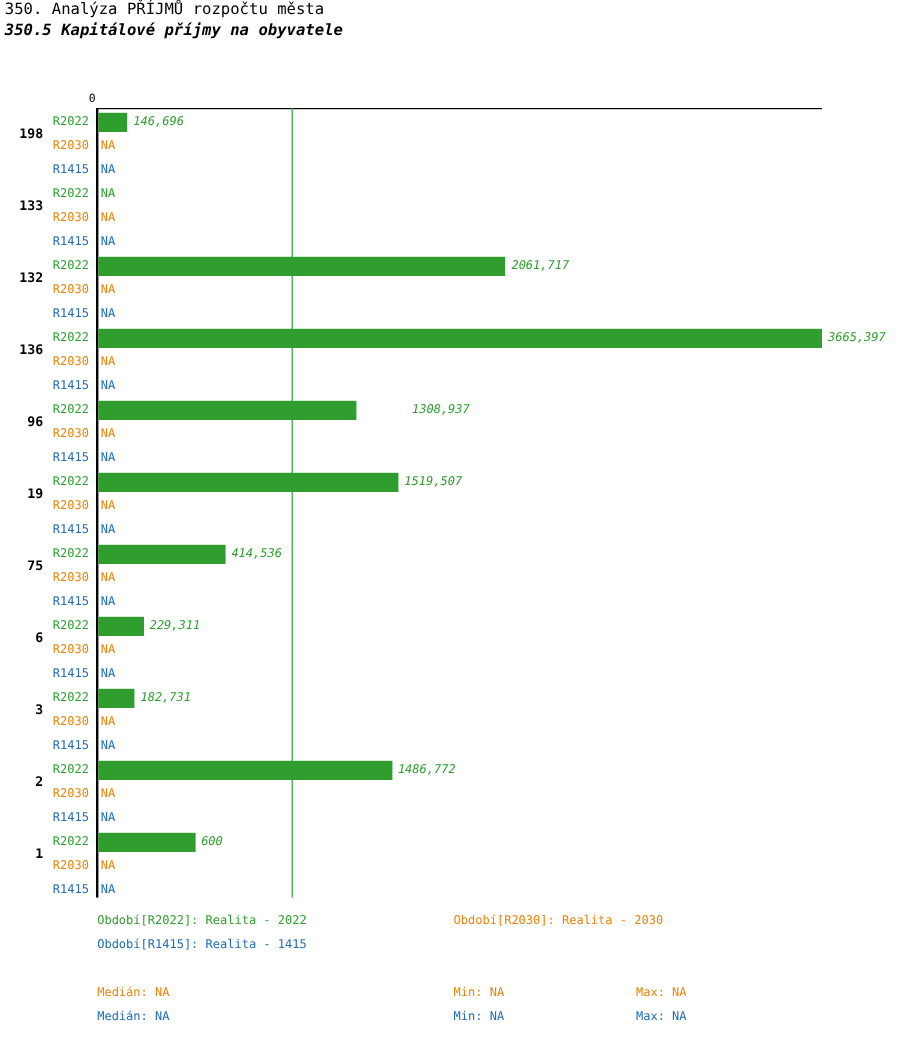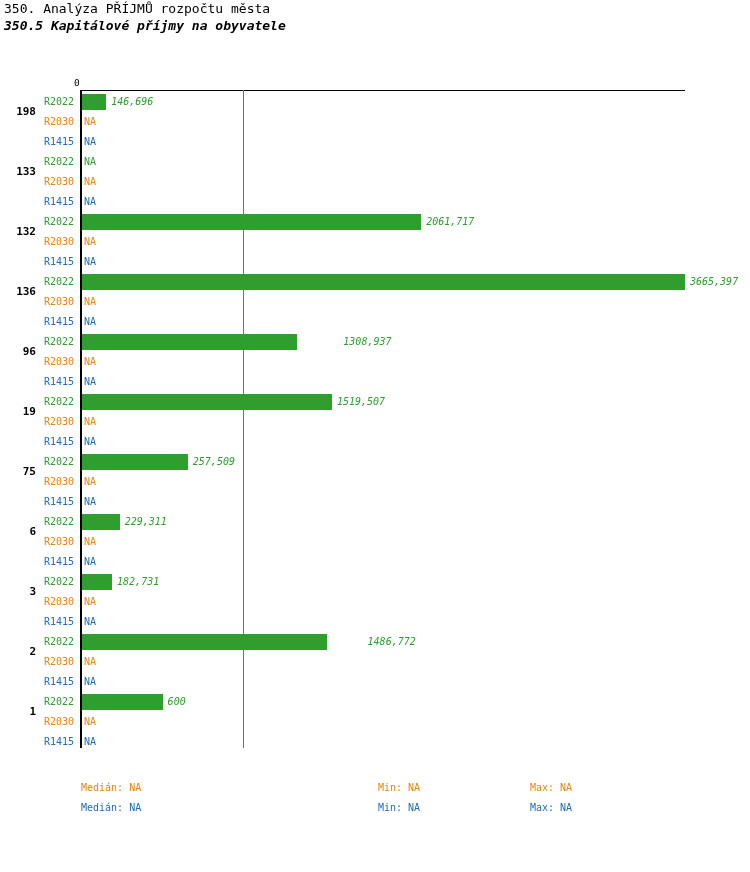--- a/index.html
+++ b/index.html
@@ -192,21 +192,21 @@
         <div class="srow" style="top: 40px;">
           <span class="ser-label c-b">R1415</span>
           <span class="na c-b">NA</span>
         </div>
       </div>
       <div class="group" style="top: 374px;">
         <div class="grp-label">75</div>
         <div class="srow" style="top: 0px;">
           <span class="ser-label c-g">R2022</span>
           <div class="bar" style="width: 105.813px; background: rgb(47, 158, 47);"></div>
-          <span class="val c-g" style="left: 192.813px;">257,509</span>
+          <span class="val c-g" style="left: 192.813px;">414,536</span>
         </div>
         <div class="srow" style="top: 20px;">
           <span class="ser-label c-o">R2030</span>
           <span class="na c-o">NA</span>
         </div>
         <div class="srow" style="top: 40px;">
           <span class="ser-label c-b">R1415</span>
           <span class="na c-b">NA</span>
         </div>
       </div>
@@ -240,21 +240,21 @@
         <div class="srow" style="top: 40px;">
           <span class="ser-label c-b">R1415</span>
           <span class="na c-b">NA</span>
         </div>
       </div>
       <div class="group" style="top: 554px;">
         <div class="grp-label">2</div>
         <div class="srow" style="top: 0px;">
           <span class="ser-label c-g">R2022</span>
           <div class="bar" style="width: 244.591px; background: rgb(47, 158, 47);"></div>
-          <span class="val c-g" style="left: 331.591px; margin-left: 36px;">1486,772</span>
+          <span class="val c-g" style="left: 331.591px;">1486,772</span>
         </div>
         <div class="srow" style="top: 20px;">
           <span class="ser-label c-o">R2030</span>
           <span class="na c-o">NA</span>
         </div>
         <div class="srow" style="top: 40px;">
           <span class="ser-label c-b">R1415</span>
           <span class="na c-b">NA</span>
         </div>
       </div>
@@ -271,20 +271,27 @@
         </div>
         <div class="srow" style="top: 40px;">
           <span class="ser-label c-b">R1415</span>
           <span class="na c-b">NA</span>
         </div>
       </div>
     </div>
 </div>
 
 <div id="footer">
+  <div class="fline">
+    <span class="fcol1 c-g">Období[R2022]: Realita - 2022</span>
+    <span class="fcol3 c-o">Období[R2030]: Realita - 2030</span>
+  </div>
+  <div class="fline">
+    <span class="fcol1 c-b">Období[R1415]: Realita - 1415</span>
+  </div>
   <div class="fline" style="height:20px;"></div>
   <div class="fline">
     <span class="fcol1 c-o">Medián: NA</span>
     <span class="fcol3 c-o">Min: NA</span>
     <span class="fcol4 c-o">Max: NA</span>
   </div>
   <div class="fline">
     <span class="fcol1 c-b">Medián: NA</span>
     <span class="fcol3 c-b">Min: NA</span>
     <span class="fcol4 c-b">Max: NA</span>

